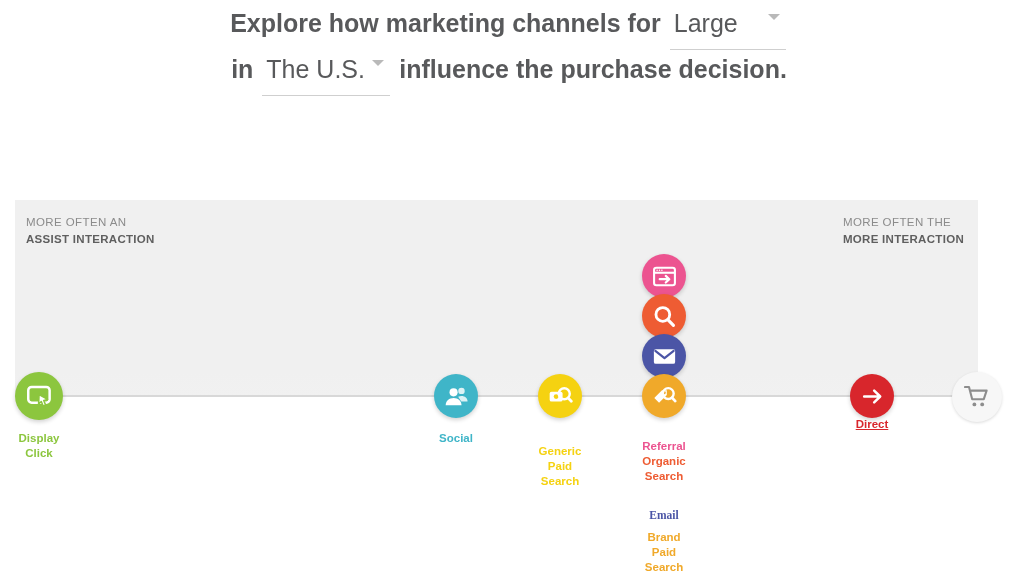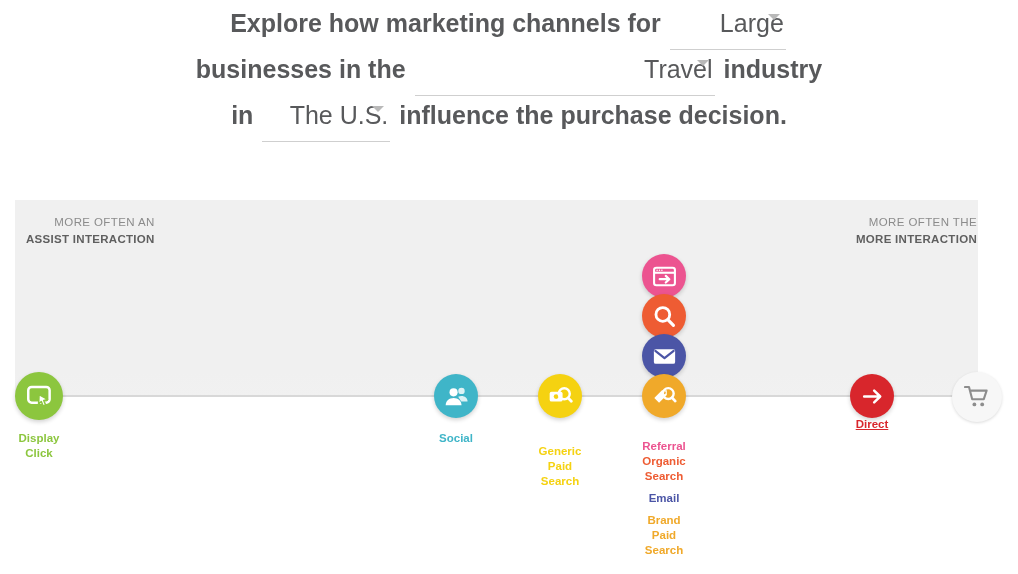--- a/index.html
+++ b/index.html
@@ -34,21 +34,21 @@
     height: 46px;
     display: block;
   }
   .txt { color: #58595b; font-weight: bold; }
 
   
   .dd {
     display: inline-block;
     position: relative;
     vertical-align: baseline;
-    text-align: right;
+    text-align: left;
     border-bottom: 1px solid #cfcfcf;
     padding: 0 2px 3px 4px;
     margin: 0 2px;
     box-sizing: border-box;
     cursor: pointer;
   }
   .dd .dd-value {
     display: inline-block;
     color: #58595b;
     font-size: 25px;
@@ -91,22 +91,22 @@
     letter-spacing: 0.4px;
     line-height: 17px;
     color: #8b8b8b;
   }
   .corner-label .strong {
     display: block;
     font-weight: 700;
     color: #5f5f5f;
     letter-spacing: 0.3px;
   }
-  #label-assist { left: 26px; text-align: right; }
-  #label-last { right: 41px; text-align: right; }
+  #label-assist { left: 26px; text-align: left; }
+  #label-last { right: 54px; }
 
   
   #axis {
     position: absolute;
     left: 15px;
     top: 395px;
     width: 963px;
     height: 2px;
     background: #d8d8d8;
   }
@@ -160,28 +160,20 @@
 <div id="headline">
 
   <span class="line">
     <span class="txt">Explore how marketing channels for</span>
     <span class="dd dd-size">
       <span class="dd-value">Large</span>
       <span class="caret"></span>
     </span>
   </span>
 
-  <span class="line">
-    <span class="txt">businesses in the</span>
-    <span class="dd dd-ind">
-      <span class="dd-value">Travel</span>
-      <span class="caret"></span>
-    </span>
-    <span class="txt">industry</span>
-  </span>
 
   <span class="line">
     <span class="txt">in</span>
     <span class="dd dd-region">
       <span class="dd-value">The U.S.</span>
       <span class="caret"></span>
     </span>
     <span class="txt">influence the purchase decision.</span>
   </span>
 
@@ -292,21 +284,21 @@
       <div>Direct</div>
     </div>
     <div class="node-label" style="left: 604px; top: 431px;">
       <div style="color: rgb(236, 84, 144); margin-top: 8px; cursor: pointer;">
         <div>Referral</div>
       </div>
       <div style="color: rgb(238, 92, 51); margin-top: 0; cursor: pointer;">
         <div>Organic</div>
         <div>Search</div>
       </div>
-      <div style="color: rgb(75, 85, 166); margin-top: 7px; cursor: pointer;">
+      <div style="color: rgb(75, 85, 166); margin-top: 24px; cursor: pointer; font-family: Liberation Serif, serif;">
         <div>Email</div>
       </div>
       <div style="color: rgb(240, 169, 42); margin-top: 7px; cursor: pointer;">
         <div>Brand</div>
         <div>Paid</div>
         <div>Search</div>
       </div>
     </div>
   </div>
 

